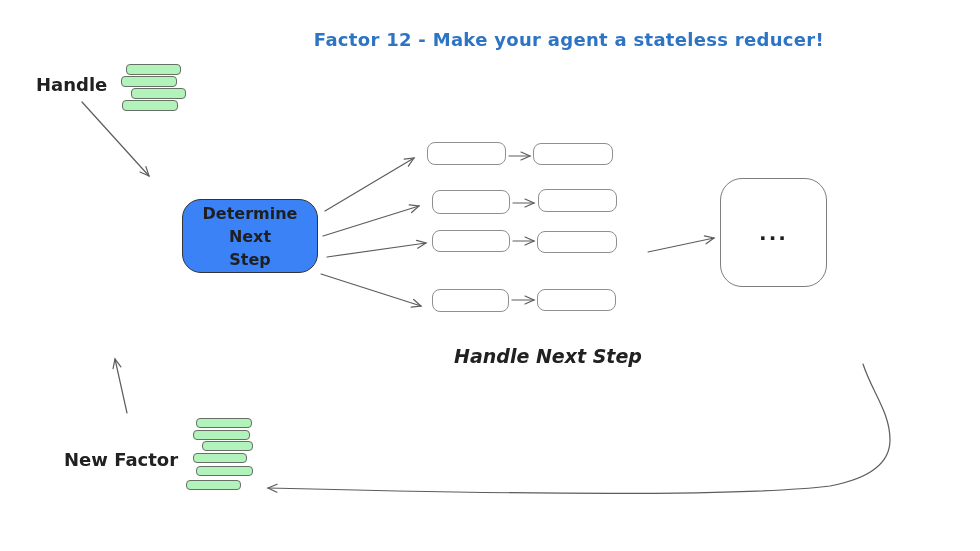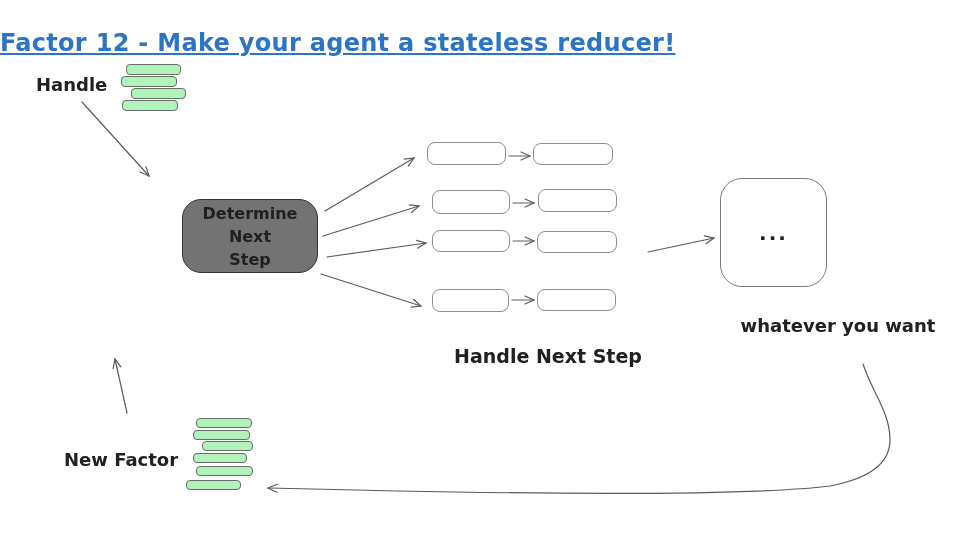--- a/index.html
+++ b/index.html
@@ -2,36 +2,36 @@
 <html><head>
 <meta charset="utf-8">
 <style>
   html,body{margin:0;padding:0;background:#ffffff;}
   #canvas{
     position:relative;width:980px;height:551px;background:#ffffff;overflow:hidden;
     font-family:"DejaVu Sans","Liberation Sans",sans-serif;color:#1f1f1f;
   }
   .abs{position:absolute;}
   #title{
-    left:0;top:29px;width:824px;text-align:left;
-    font-size:24px;font-weight:bold;letter-spacing:0.3px;text-decoration:underline;
+    left:0;top:29px;width:824px;text-align:right;
+    font-size:18px;font-weight:bold;letter-spacing:0.3px;
   }
   .label{font-size:18px;font-weight:600;color:#212121;white-space:nowrap;}
   #context-label{left:36px;top:74px;}
   #new-context-label{left:64px;top:449px;font-size:18px;}
-  #handle-label{left:438px;top:345px;width:220px;text-align:center;font-size:19px;}
+  #handle-label{left:438px;top:345px;width:220px;text-align:center;font-size:19px;font-style:italic;}
   #whatever-label{left:738px;top:315px;width:200px;text-align:center;font-size:18px;}
   .chip{
     position:absolute;height:11px;background:#b2f2bb;
     border:1.2px solid #667066;border-radius:4px;box-sizing:border-box;
   }
   .chip.small{height:10px;}
   #determine-box{
     left:182px;top:199px;width:136px;height:74px;box-sizing:border-box;
-    background:#737373;border:1.6px solid #333333;border-radius:19px;
+    background:#3b82f6;border:1.6px solid #333333;border-radius:19px;
     display:flex;align-items:center;justify-content:center;text-align:center;
     font-size:16px;font-weight:600;line-height:23px;white-space:pre-line;
   }
   .hbox{
     position:absolute;background:#ffffff;border:1.2px solid #8f8f8f;
     border-radius:8px;box-sizing:border-box;
   }
   #output-box{
     left:720px;top:178px;width:107px;height:109px;box-sizing:border-box;
     background:#ffffff;border:1.3px solid #7d7d7d;border-radius:22px;
@@ -90,21 +90,20 @@
     <div class="hbox" style="left:537px;top:231px;width:80px;height:22px;"></div>
     <div class="hbox" style="left:432px;top:289px;width:77px;height:23px;"></div>
     <div class="hbox" style="left:537px;top:289px;width:79px;height:22px;"></div>
   </div>
 
   <div class="abs label" id="handle-label">Handle Next Step</div>
 
   <div class="abs" id="output-box">
     <span>...</span>
   </div>
-  <div class="abs label" id="whatever-label">whatever you want</div>
 
   <div class="abs label" id="new-context-label">New Factor</div>
   <div>
     <div class="chip small" style="left:196px;top:418px;width:56px;"></div>
     <div class="chip small" style="left:193px;top:430px;width:57px;"></div>
     <div class="chip small" style="left:202px;top:441px;width:51px;"></div>
     <div class="chip small" style="left:193px;top:453px;width:54px;"></div>
     <div class="chip small" style="left:196px;top:466px;width:57px;"></div>
     <div class="chip small" style="left:186px;top:480px;width:55px;"></div>
   </div>

